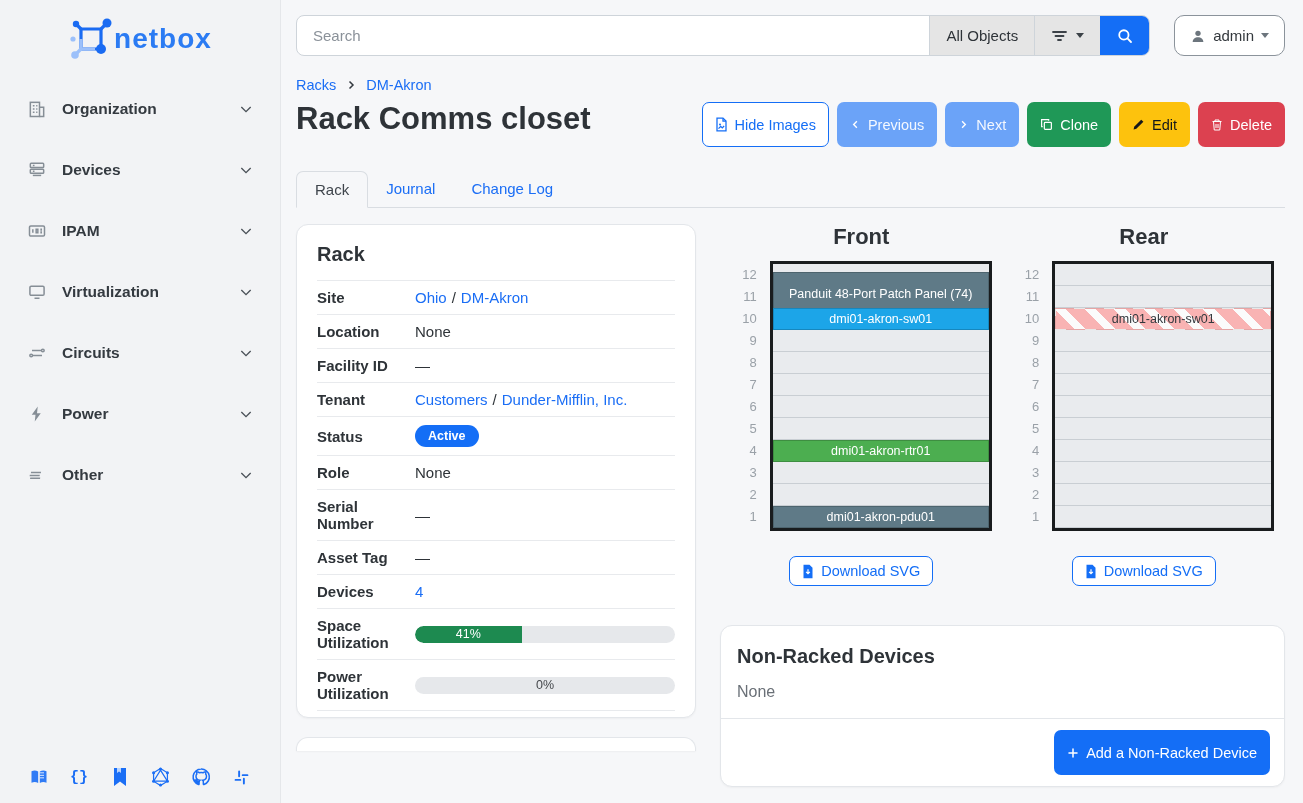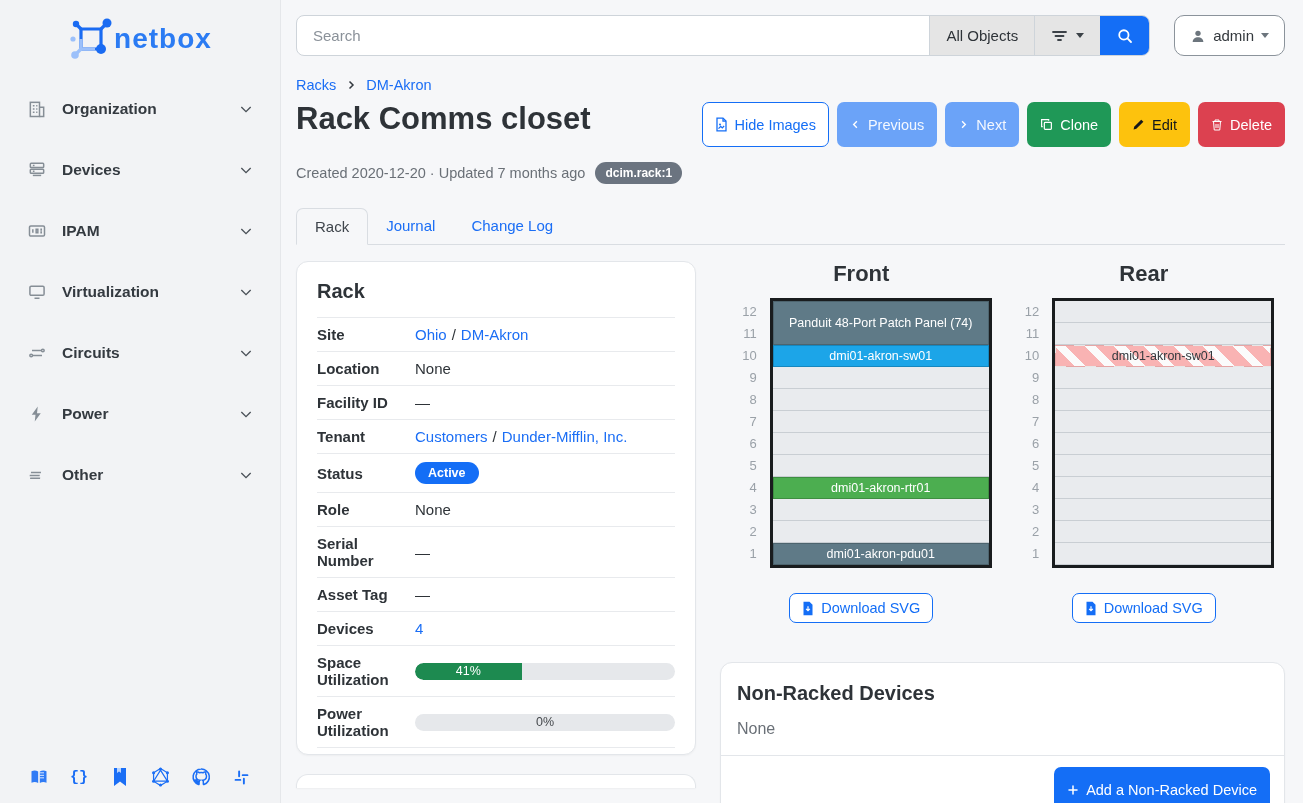--- a/index.html
+++ b/index.html
@@ -368,24 +368,20 @@
               <svg width="12" height="14" viewBox="0 0 24 26" fill="none" stroke="#fff" stroke-width="2">
                 <path d="M3 6h18M8 6V3h8v3M5 6l1.5 17h11L19 6"></path>
                 <path d="M10 11v8M14 11v8"></path>
               </svg>
             </span>
           <span>Delete</span>
         </button>
       </div>
     </div>
 
-    <div class="meta-row">
-      <span class="meta-text">Created 2020-12-20 · Updated 7 months ago</span>
-      <span class="obj-badge">dcim.rack:1</span>
-    </div>
 
     <div class="tabs">
       <div class="tab active">Rack</div>
       <div class="tab link">Journal</div>
       <div class="tab link">Change Log</div>
     </div>
 
     <div class="content">
 
       <div class="left-col">
@@ -481,21 +477,21 @@
                   <div class="slot"></div>
                   <div class="slot"></div>
                   <div class="slot"></div>
                   <div class="slot"></div>
                   <div class="slot"></div>
                   <div class="slot"></div>
                   <div class="slot"></div>
                   <div class="slot"></div>
                   <div class="slot"></div>
                   <div class="slot"></div>
-                  <div class="device" style="background: rgb(95, 122, 135); top: 0px; height: 44px;">Panduit 48-Port Patch Panel (74)</div>
+                  <div class="device" style="background: rgb(95, 122, 135); top: 8px; height: 44px;">Panduit 48-Port Patch Panel (74)</div>
                   <div class="device" style="background: rgb(28, 165, 232); top: 44px; height: 22px;">dmi01-akron-sw01</div>
                   <div class="device" style="background: rgb(76, 174, 80); top: 176px; height: 22px;">dmi01-akron-rtr01</div>
                   <div class="device" style="background: rgb(95, 122, 135); top: 242px; height: 22px;">dmi01-akron-pdu01</div>
                 </div>
             </div>
             <div class="download-row">
               <button class="btn btn-outline-blue btn-download">
                 <span>
                     <svg width="12" height="15" viewBox="0 0 16 20" fill="#146ef6">
                       <path d="M2 1h8l4 4v14H2V1z"></path>

